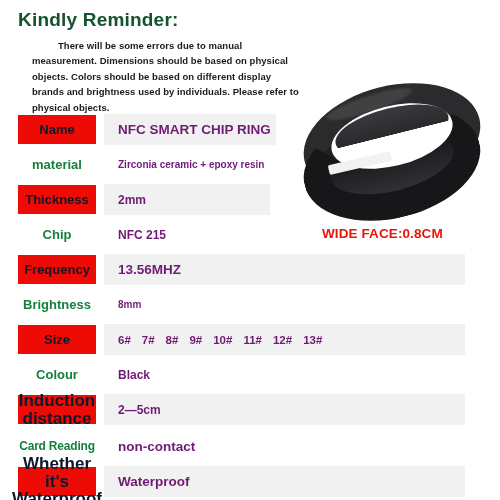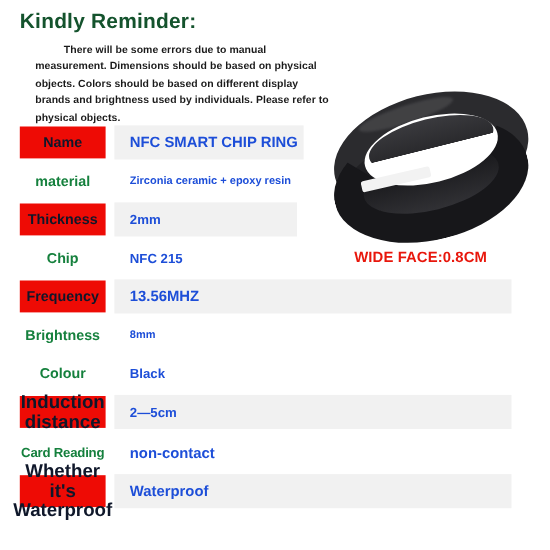--- a/index.html
+++ b/index.html
@@ -195,21 +195,21 @@
   .spec-value {
     position: absolute;
     left: 104px;
     top: 2px;
     height: 31px;
     display: flex;
     align-items: center;
     box-sizing: border-box;
     padding-left: 14px;
     font-weight: bold;
-    color: #1d4ed8;
+    color: #701a75;
     white-space: nowrap;
   }
   .spec-row.red .spec-value {
     background: #f1f1f1;
   }
   .spec-row.plain .spec-value {
     background: transparent;
   }
   
   .w-short { width: 172px; }
@@ -273,20 +273,35 @@
   <div class="spec-row red">
     <div class="spec-label">Frequency</div>
     <div class="spec-value w-long v-lg">13.56MHZ</div>
   </div>
 
   <div class="spec-row plain">
     <div class="spec-label">Brightness</div>
     <div class="spec-value w-long v-sm">8mm</div>
   </div>
 
+  <div class="spec-row red">
+    <div class="spec-label">Size</div>
+    <div class="spec-value w-long">
+      <div class="size-list" id="size-list">
+          <span>6#</span>
+          <span>7#</span>
+          <span>8#</span>
+          <span>9#</span>
+          <span>10#</span>
+          <span>11#</span>
+          <span>12#</span>
+          <span>13#</span>
+        </div>
+    </div>
+  </div>
 
   <div class="spec-row plain">
     <div class="spec-label">Colour</div>
     <div class="spec-value w-long v-md">Black</div>
   </div>
 
   <div class="spec-row red two-line">
     <div class="spec-label small">Induction distance</div>
     <div class="spec-value w-long v-md">2—5cm</div>
   </div>

